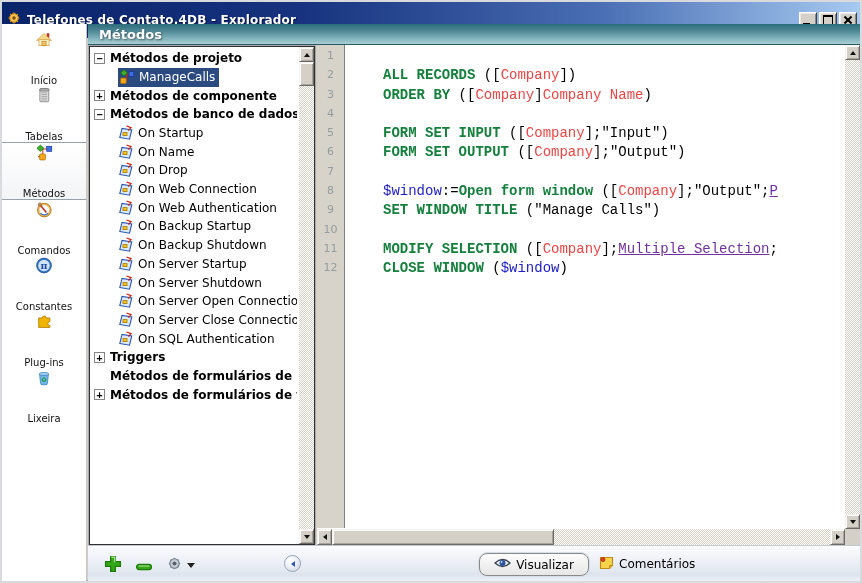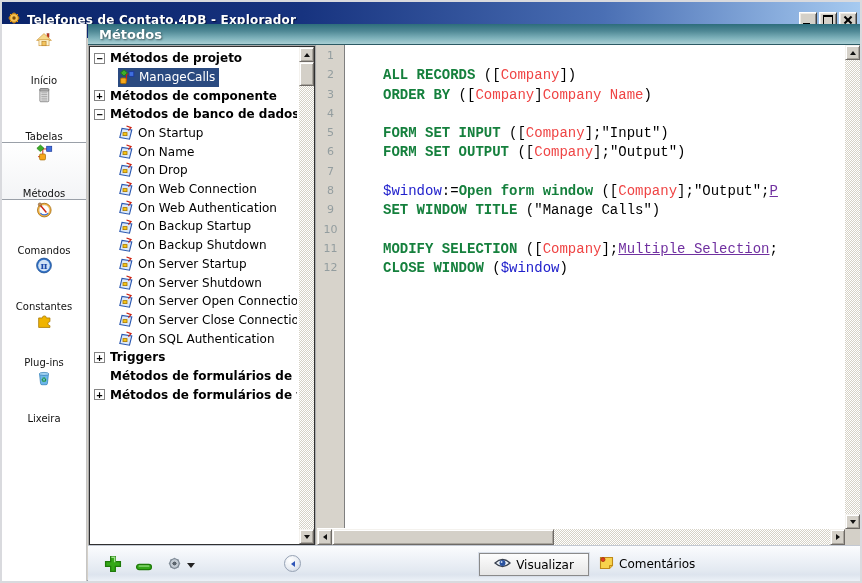--- a/index.html
+++ b/index.html
@@ -73,21 +73,21 @@
   
   .toolbar{position:absolute;left:88px;right:2px;top:545px;bottom:2px;
     background:linear-gradient(180deg,#fbfcfe 0%,#e3e9f1 70%,#dde4ee 82%,#ecf1f7 100%);
     border-top:1px solid #c2c8d2;box-sizing:border-box;}
   .tb-btn{position:absolute;top:9px;display:flex;align-items:center;justify-content:center;cursor:default;}
   .caret{width:0;height:0;border-left:4px solid transparent;border-right:4px solid transparent;border-top:5px solid #222;}
   .round-btn{position:absolute;width:17px;height:17px;border-radius:50%;border:1px solid #96a2b4;
              background:radial-gradient(circle at 35% 30%,#ffffff 0%,#e8ecf2 55%,#c9d2e0 100%);
              display:flex;align-items:center;justify-content:center;box-sizing:border-box;}
   .round-btn .arr.left{border-right-color:#2f55b8;}
-  .viz-btn{position:absolute;left:391px;top:7px;width:108px;height:21px;border:1px solid #8a8a8a;border-radius:0;
+  .viz-btn{position:absolute;left:391px;top:7px;width:108px;height:21px;border:1px solid #8a8a8a;border-radius:8px;
            background:linear-gradient(#fdfdfd,#e6e6e6);display:flex;align-items:center;justify-content:center;gap:5px;
            font-size:12px;color:#000;box-shadow:0 0 0 1px #d8dee8;}
   .comments{position:absolute;left:511px;top:9px;display:flex;align-items:center;gap:5px;font-size:12px;color:#000;}
 </style>
 </head>
 <body>
 
 <div class="window">
 
   <div class="titlebar">

